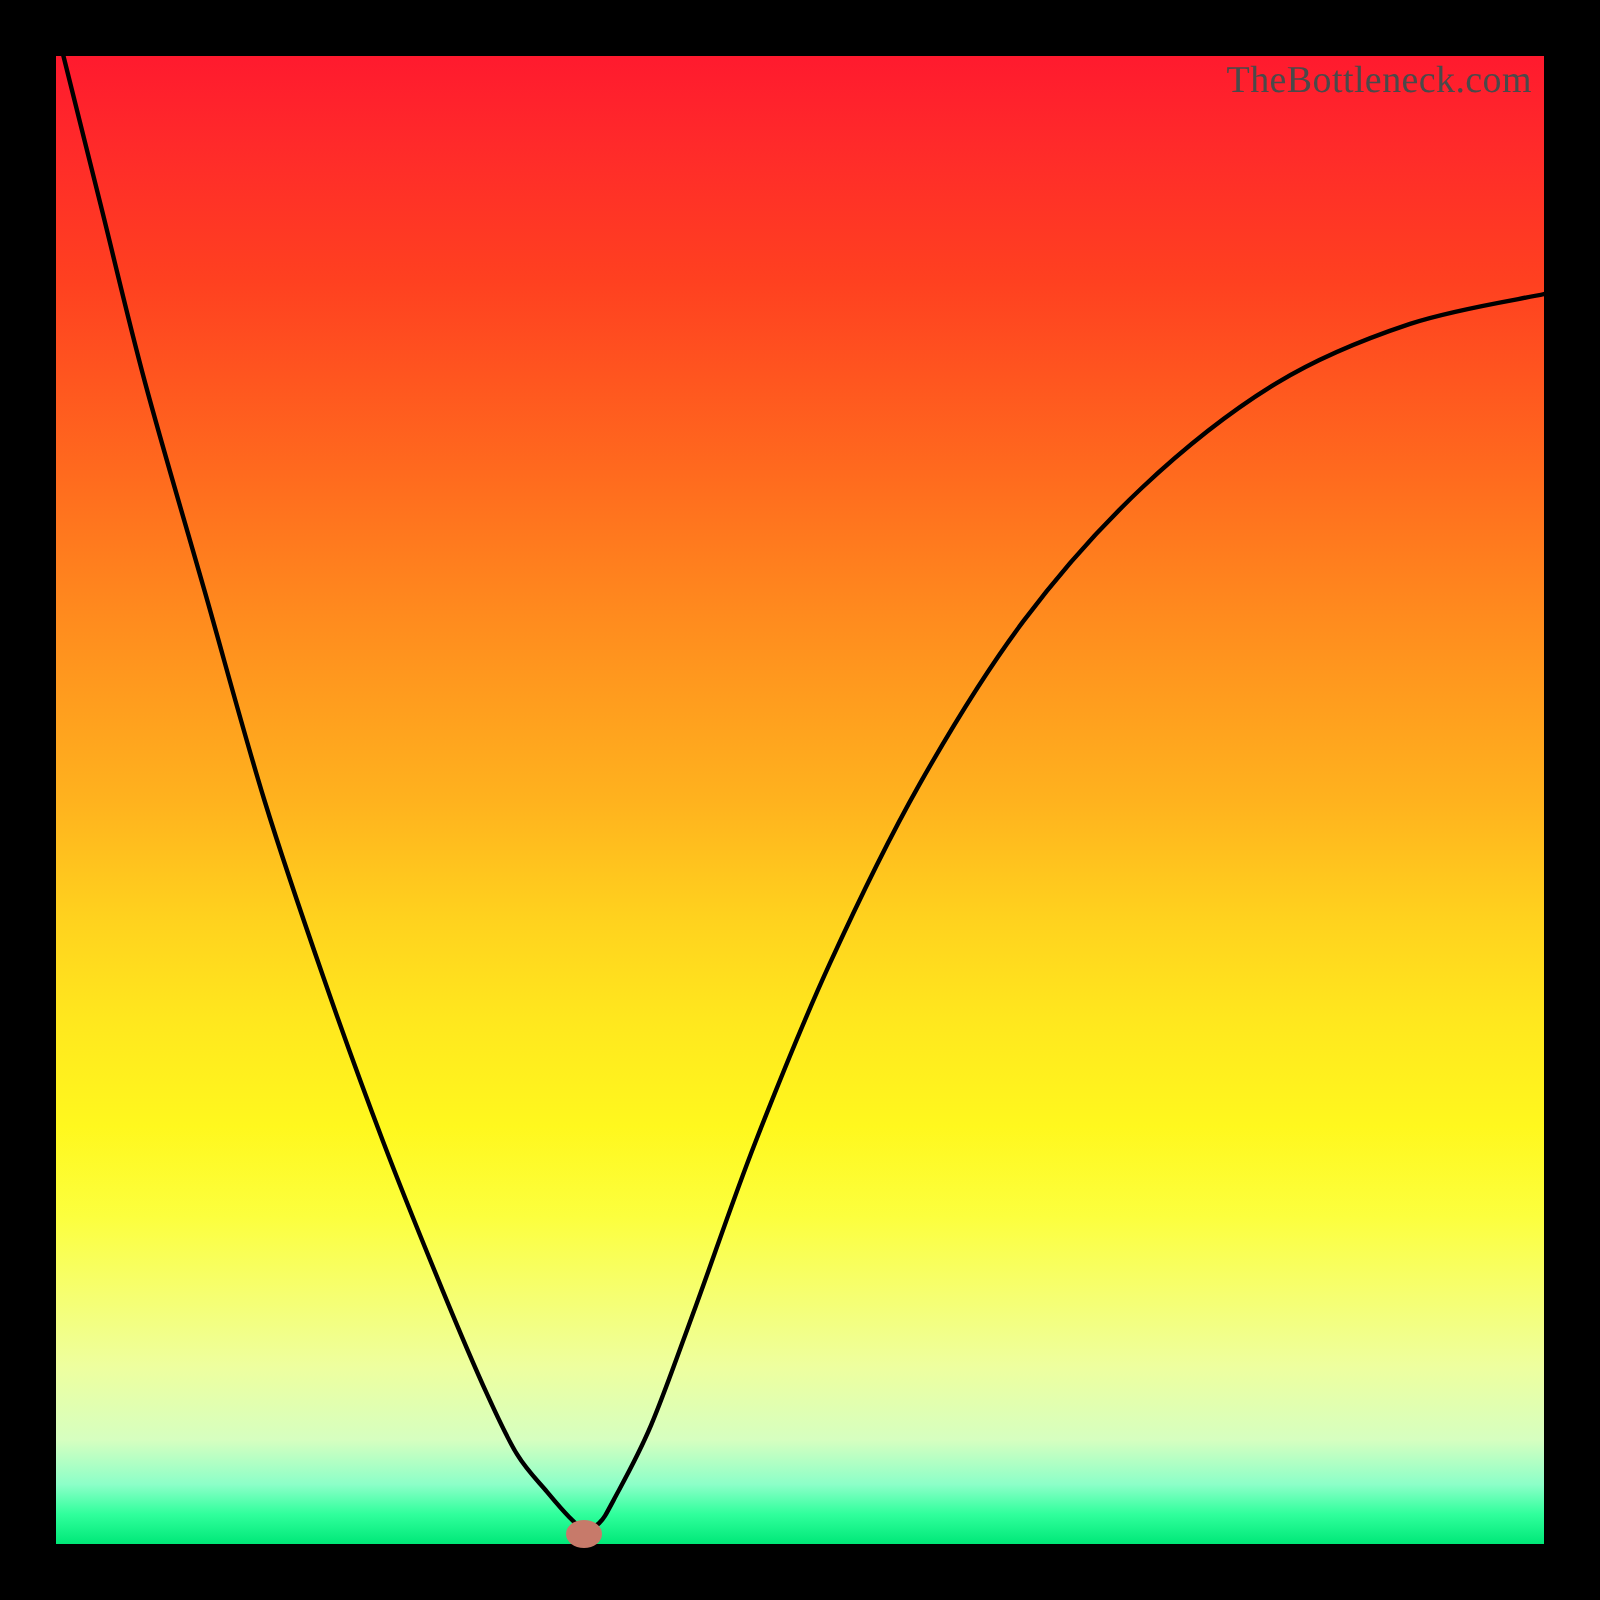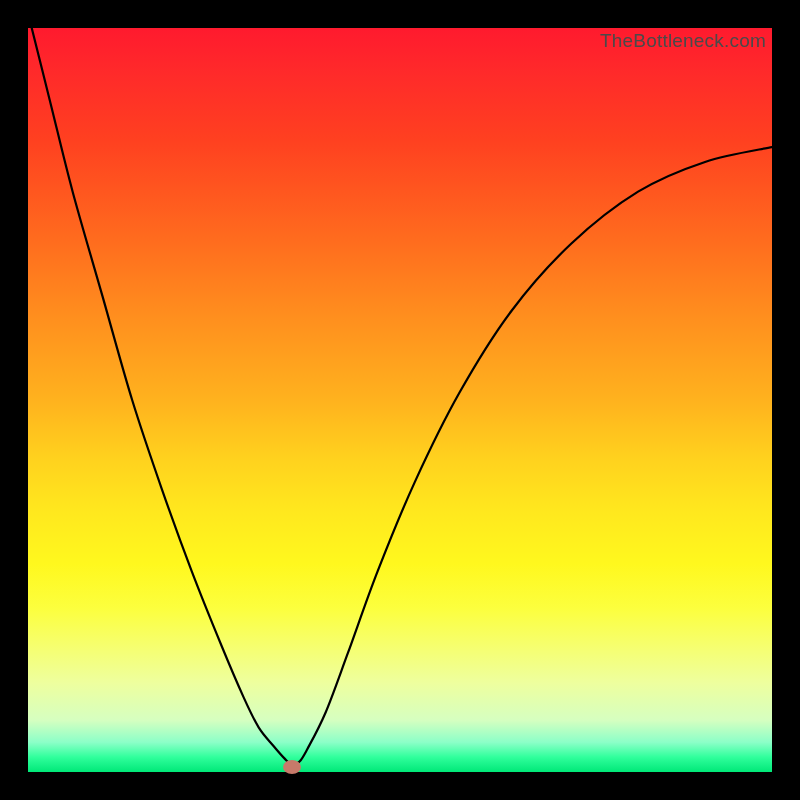--- a/index.html
+++ b/index.html
@@ -31,21 +31,21 @@
       #eeff9e 88%,
       #d6ffc0 93%,
       #8cffc8 96%,
       #30ff9c 98%,
       #00e878 100%);
   }
   .watermark {
     position: absolute;
     top: 2px;
     right: 6px;
-    font-family: Liberation Sans, sans-serif;
+    font-family: Liberation Serif, serif;
     font-size: 19px;
     color: #4a4a4a;
     letter-spacing: 0.2px;
   }
   .curve {
     position: absolute;
     left: 0; top: 0;
     width: 744px;
     height: 744px;
   }

